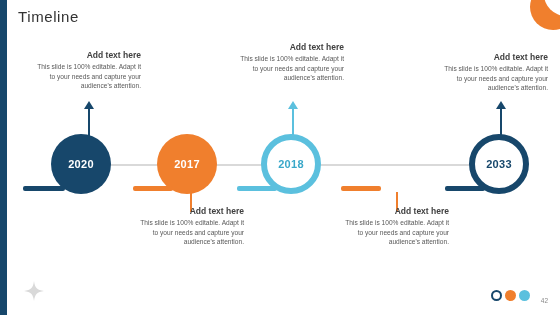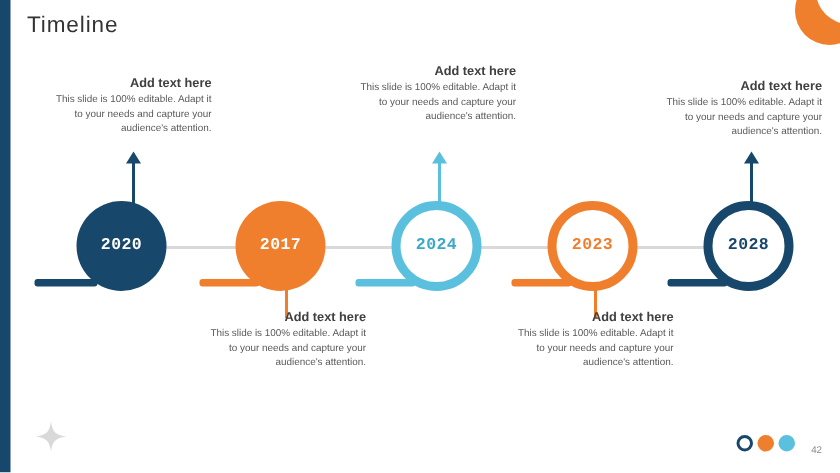--- a/index.html
+++ b/index.html
@@ -92,21 +92,20 @@
   .node-label {
     position: absolute;
     left: 0; top: 0;
     width: 60px; height: 60px;
     display: flex;
     align-items: center;
     justify-content: center;
     font-size: 11px;
     font-weight: bold;
     letter-spacing: 0.3px;
-    font-family: Liberation Mono, monospace;
   }
   .node-label.on-dark { color: #ffffff; }
   .node-label.on-white-dark { color: #17476b; }
   .node-label.on-white-light { color: #3aa8c9; }
   .node-label.on-orange { color: #ffffff; }
   .node-label.on-white-orange { color: #f07f2d; }
 
   
   .tail {
     position: absolute;
@@ -227,44 +226,40 @@
     </div>
     <div class="tail tail-orange" style="left:126px; top:186px; width:40px;"></div>
     <div class="vline orange" style="left:183px; top:192px; height:20px;"></div>
     <div class="textblock" style="left:133px; top:206px;">
       <div class="tb-title">Add text here</div>
       <div class="tb-body">This slide is 100% editable. Adapt it to your needs and capture your audience's attention.</div>
     </div>
 
     <div class="node" style="left:254px; top:134px;">
       <div class="ring hollow-light"></div>
-      <div class="node-label on-white-light">2024</div>
+      <div class="node-label on-white-light">2018</div>
     </div>
     <div class="tail tail-light" style="left:230px; top:186px; width:40px;"></div>
     <div class="vline light" style="left:285px; top:108px; height:30px;"></div>
     <div class="arrowhead ah-up-light" style="left:281px; top:101px;"></div>
     <div class="textblock" style="left:233px; top:42px;">
       <div class="tb-title">Add text here</div>
       <div class="tb-body">This slide is 100% editable. Adapt it to your needs and capture your audience's attention.</div>
     </div>
 
-    <div class="node" style="left:358px; top:134px;">
-      <div class="ring hollow-orange"></div>
-      <div class="node-label on-white-orange">2023</div>
-    </div>
     <div class="tail tail-orange" style="left:334px; top:186px; width:40px;"></div>
     <div class="vline orange" style="left:389px; top:192px; height:20px;"></div>
     <div class="textblock" style="left:338px; top:206px;">
       <div class="tb-title">Add text here</div>
       <div class="tb-body">This slide is 100% editable. Adapt it to your needs and capture your audience's attention.</div>
     </div>
 
     <div class="node" style="left:462px; top:134px;">
       <div class="ring hollow-dark"></div>
-      <div class="node-label on-white-dark">2028</div>
+      <div class="node-label on-white-dark">2033</div>
     </div>
     <div class="tail tail-dark" style="left:438px; top:186px; width:40px;"></div>
     <div class="vline" style="left:493px; top:108px; height:30px;"></div>
     <div class="arrowhead ah-up-dark" style="left:489px; top:101px;"></div>
     <div class="textblock" style="left:437px; top:52px;">
       <div class="tb-title">Add text here</div>
       <div class="tb-body">This slide is 100% editable. Adapt it to your needs and capture your audience's attention.</div>
     </div>
 
   </div>

